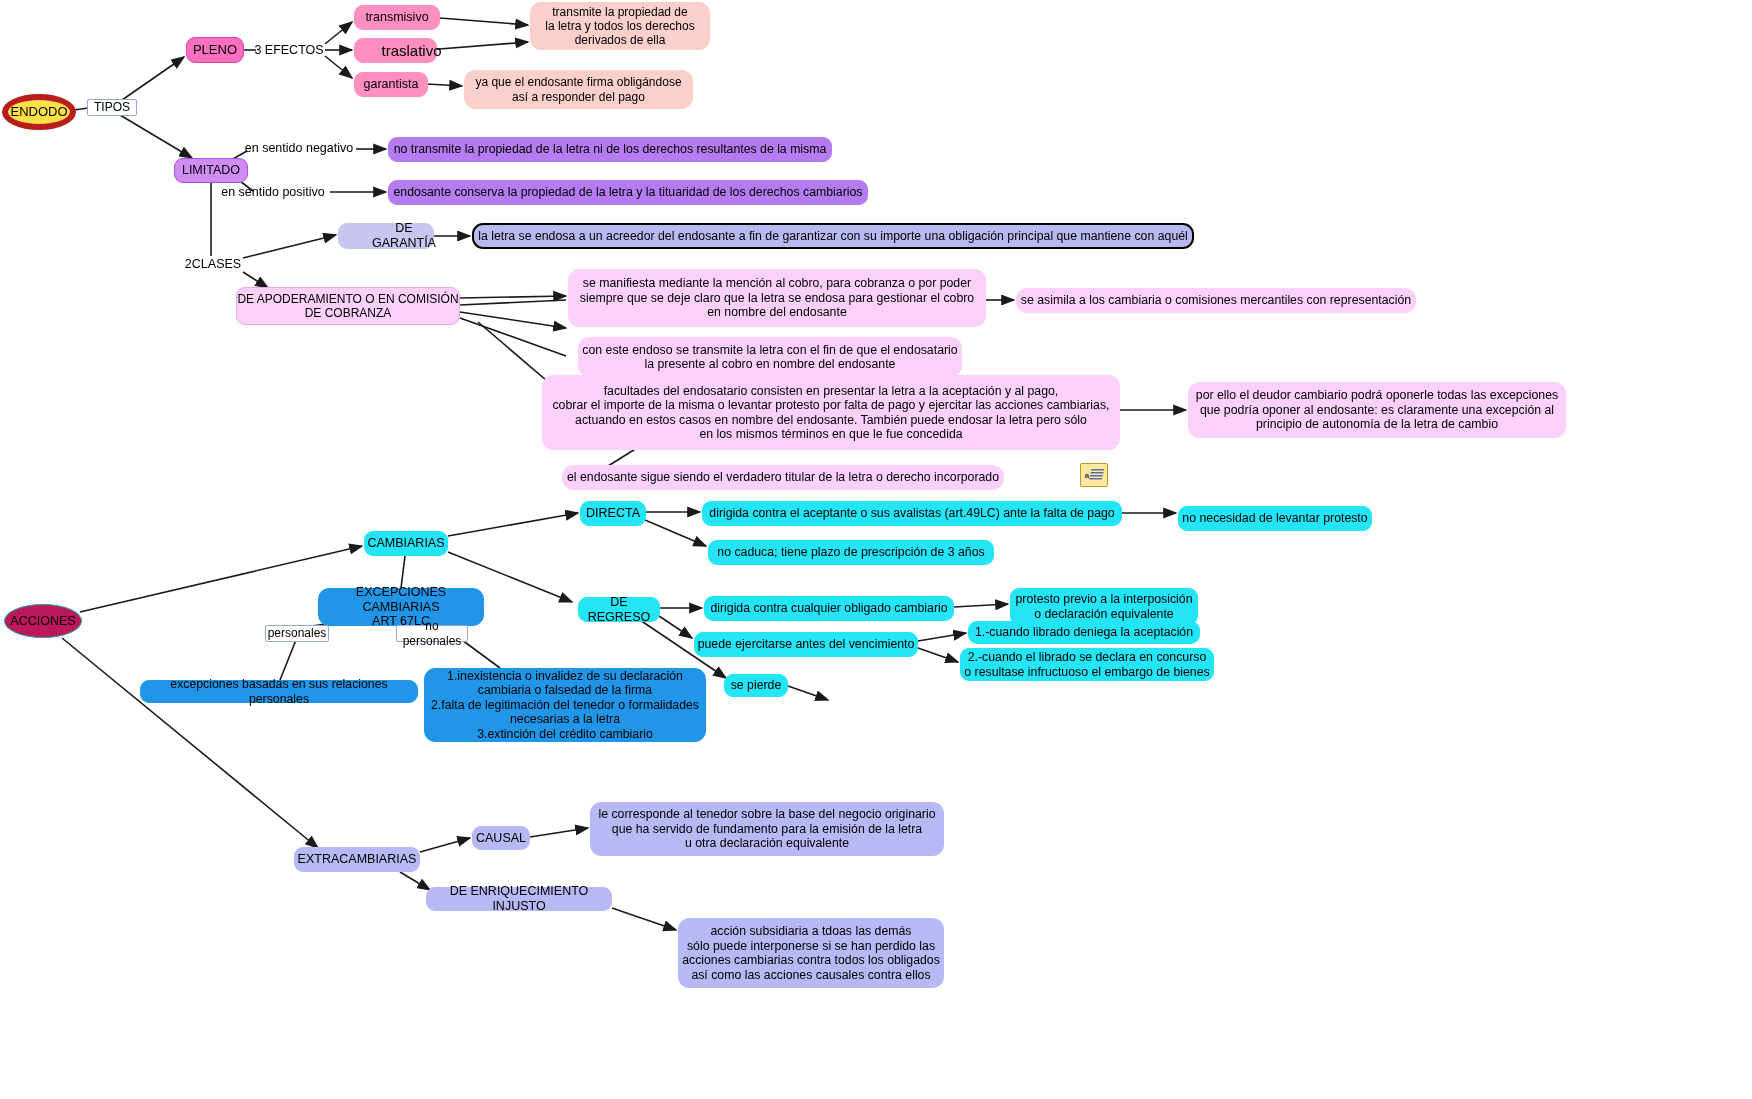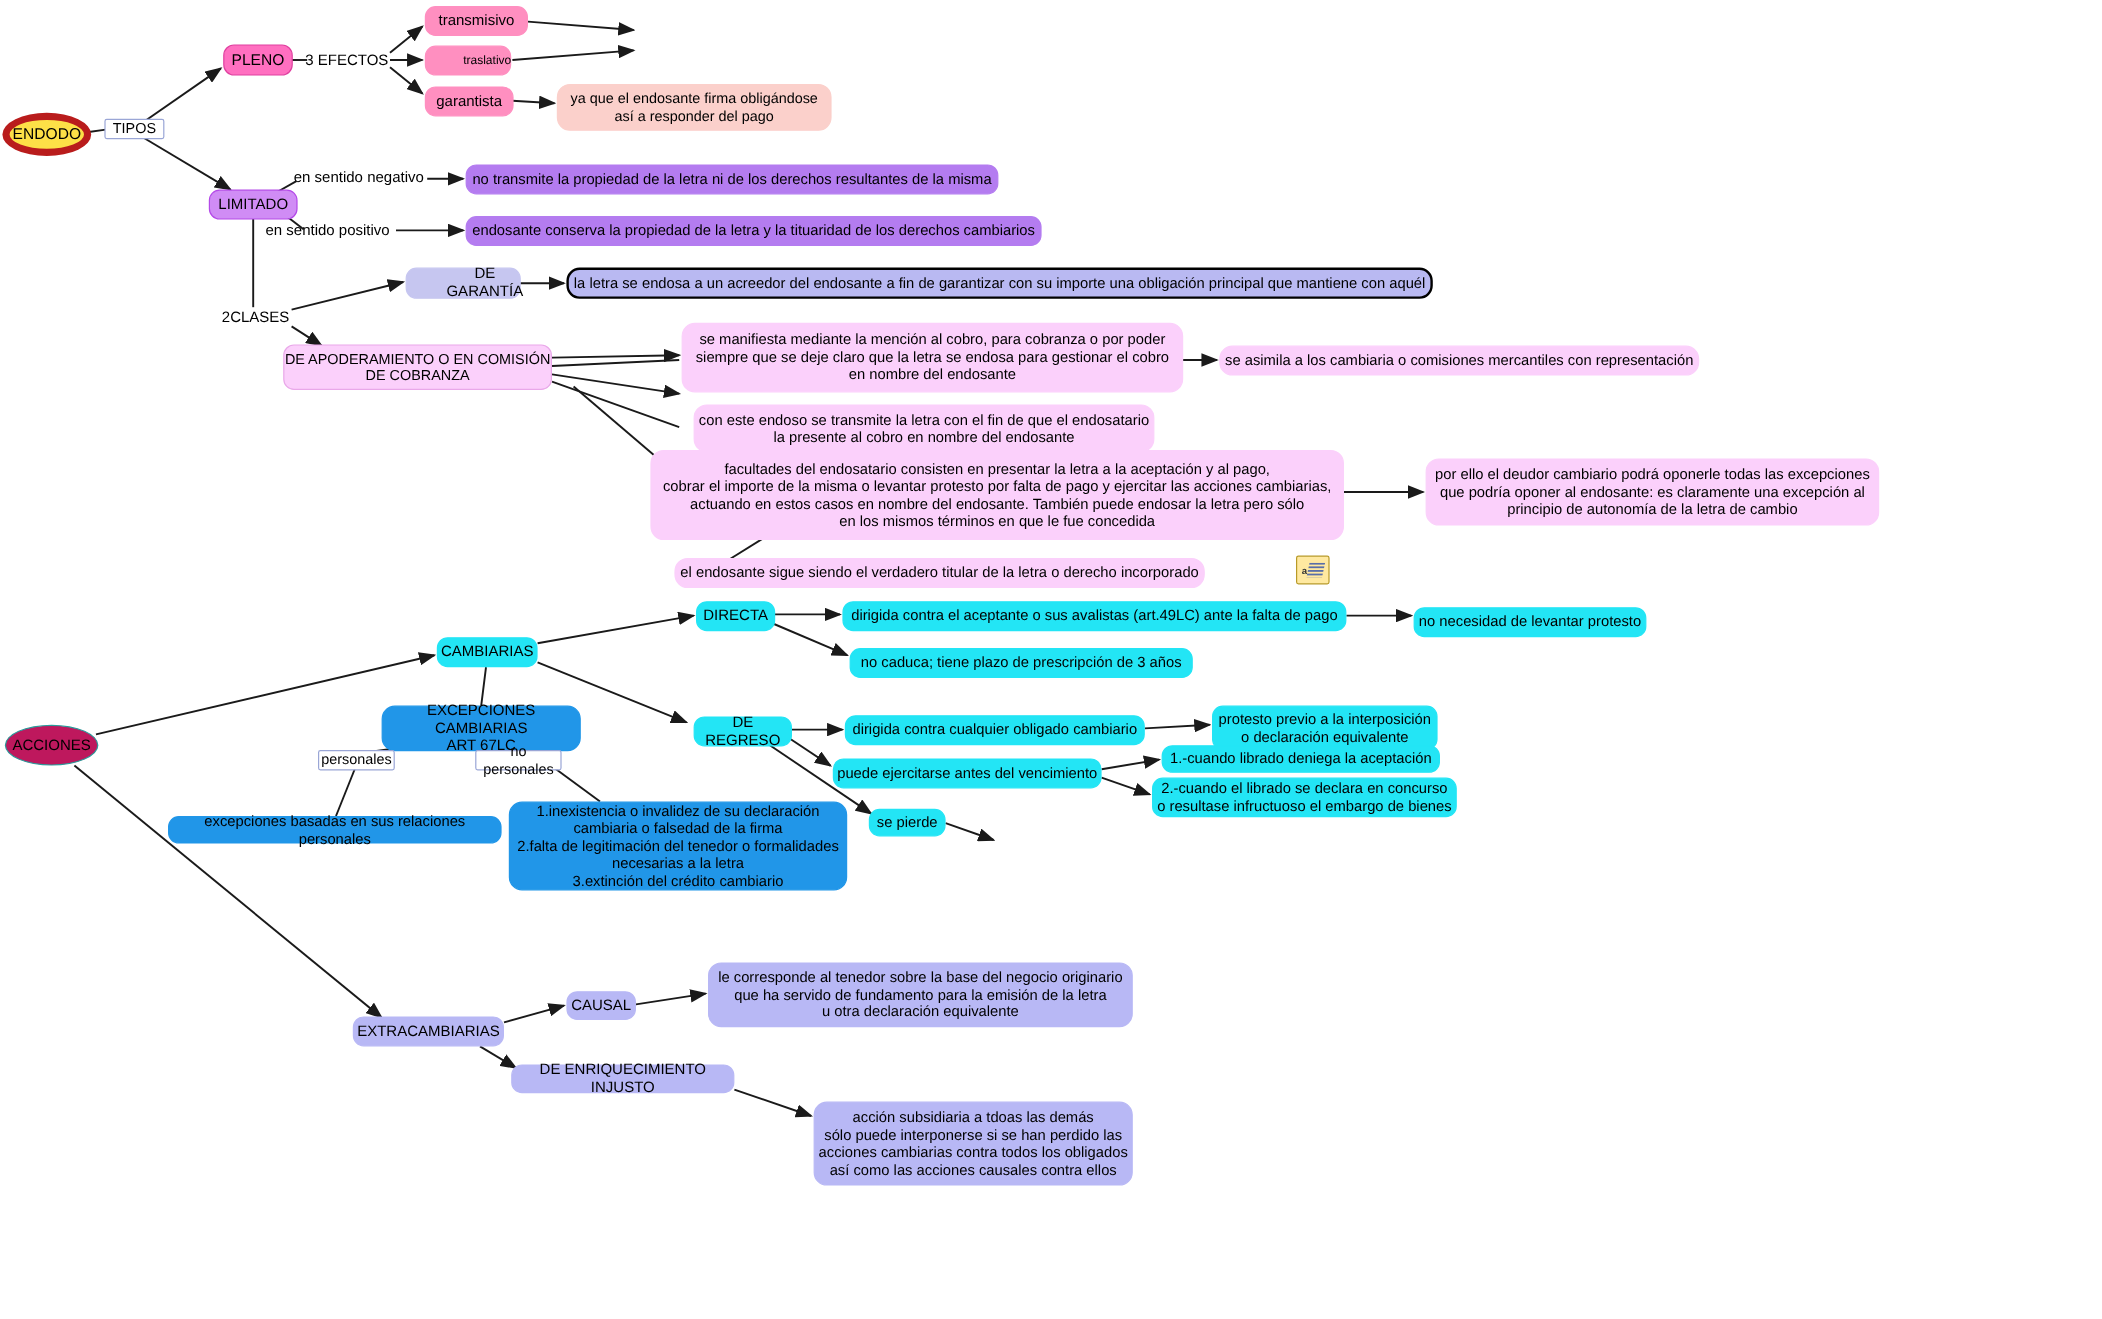--- a/index.html
+++ b/index.html
@@ -170,24 +170,27 @@
   <div class="node ellipse n-magenta" style="left:2px;top:94px;width:74px;height:36px;font-size:13px;">ENDODO</div>
 
   <div class="node plain" style="left:87px;top:99px;width:50px;height:17px;font-size:12px;">TIPOS</div>
 
   <div class="node rounded n-pink-strong" style="left:186px;top:37px;width:58px;height:26px;font-size:13px;">PLENO</div>
 
   <div class="node label-free" style="left:253px;top:41px;width:72px;height:18px;font-size:12.5px;">3 EFECTOS</div>
 
   <div class="node rounded n-pink-mid" style="left:354px;top:5px;width:86px;height:25px;font-size:12.5px;">transmisivo</div>
 
-  <div class="node rounded n-pink-mid" style="left:354px;top:38px;width:72px;height:25px;font-size:10px;padding-left:32px;">traslativo</div>
+  <div class="node rounded n-pink-mid" style="left:354px;top:38px;width:83px;height:25px;font-size:15px;padding-left:32px;">traslativo</div>
 
   <div class="node rounded n-pink-mid" style="left:354px;top:72px;width:74px;height:25px;font-size:12.5px;">garantista</div>
 
+  <div class="node rounded-lg n-pink-pale" style="left:530px;top:2px;width:180px;height:48px;font-size:12px;">transmite la propiedad de
+la letra y todos los derechos
+derivados de ella</div>
 
   <div class="node rounded-lg n-pink-pale" style="left:464px;top:70px;width:229px;height:39px;font-size:12px;">ya que el endosante firma obligándose
 así a responder del pago</div>
 
   <div class="node rounded n-violet" style="left:174px;top:158px;width:74px;height:25px;font-size:12.5px;">LIMITADO</div>
 
   <div class="node label-free" style="left:240px;top:139px;width:118px;height:18px;font-size:12.5px;">en sentido negativo</div>
 
   <div class="node label-free" style="left:214px;top:183px;width:118px;height:18px;font-size:12.5px;">en sentido positivo</div>
 

